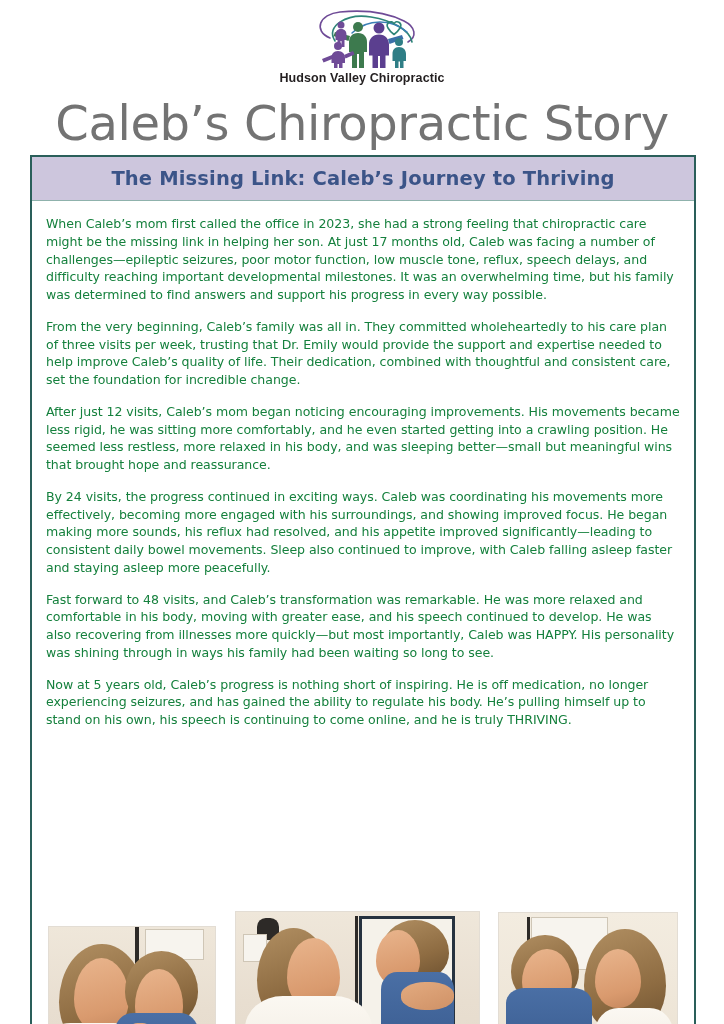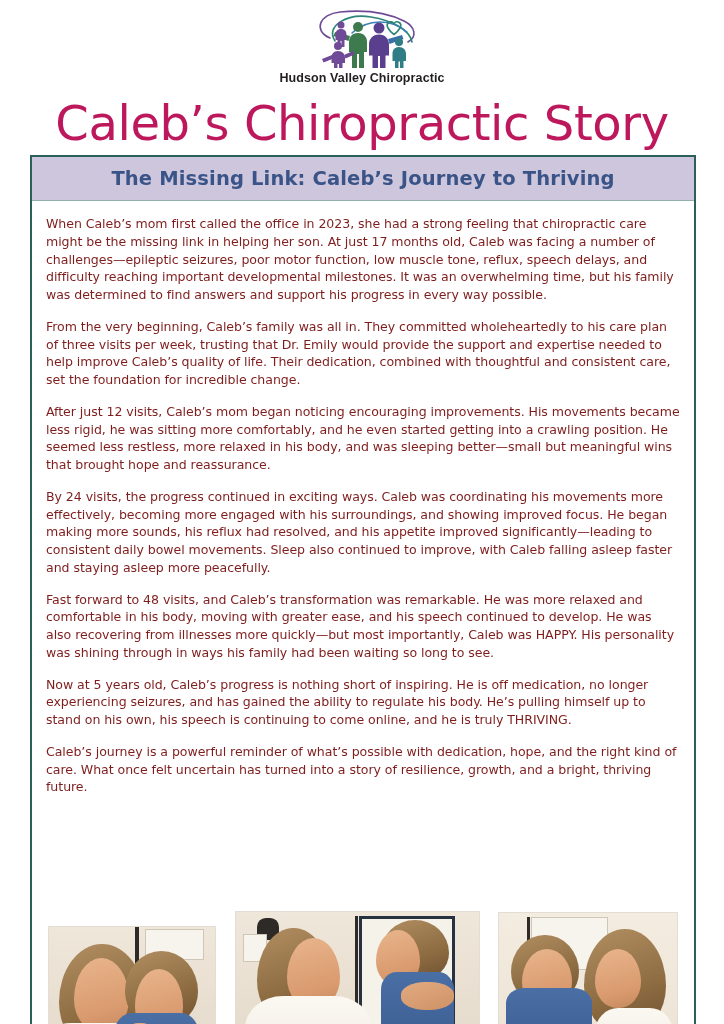--- a/index.html
+++ b/index.html
@@ -47,21 +47,21 @@
 
   
   .doc-title {
     margin: 14px 0 0 0;
     text-align: center;
     font-family: "DejaVu Sans", sans-serif;
     font-weight: 400;
     font-size: 48px;
     line-height: 1.0;
     letter-spacing: -0.4px;
-    color: #be185d;
+    color: #737373;
   }
 
   
   .content-box {
     position: absolute;
     left: 30px;
     top: 155px;
     width: 666px;
     height: 971px;
     border: 2px solid #2a5f5a;
@@ -88,21 +88,21 @@
 
   .body-area {
     padding: 14px 14px 0 14px;
   }
 
   .para {
     margin: 0 0 14px 0;
     font-family: "DejaVu Sans", sans-serif;
     font-size: 12.55px;
     line-height: 1.415;
-    color: #7f1d1d;
+    color: #15803d;
     letter-spacing: -0.05px;
     text-align: left;
   }
   .para:last-of-type { margin-bottom: 0; }
 
   
   .photo-row {
     position: absolute;
     left: 16px;
     right: 16px;
@@ -218,21 +218,20 @@
       <div class="banner-title">The Missing Link: Caleb’s Journey to Thriving</div>
     </div>
 
     <div class="body-area">
       <p class="para">When Caleb’s mom first called the office in 2023, she had a strong feeling that chiropractic care might be the missing link in helping her son. At just 17 months old, Caleb was facing a number of challenges—epileptic seizures, poor motor function, low muscle tone, reflux, speech delays, and difficulty reaching important developmental milestones. It was an overwhelming time, but his family was determined to find answers and support his progress in every way possible.</p>
       <p class="para">From the very beginning, Caleb’s family was all in. They committed wholeheartedly to his care plan of three visits per week, trusting that Dr. Emily would provide the support and expertise needed to help improve Caleb’s quality of life. Their dedication, combined with thoughtful and consistent care, set the foundation for incredible change.</p>
       <p class="para">After just 12 visits, Caleb’s mom began noticing encouraging improvements. His movements became less rigid, he was sitting more comfortably, and he even started getting into a crawling position. He seemed less restless, more relaxed in his body, and was sleeping better—small but meaningful wins that brought hope and reassurance.</p>
       <p class="para">By 24 visits, the progress continued in exciting ways. Caleb was coordinating his movements more effectively, becoming more engaged with his surroundings, and showing improved focus. He began making more sounds, his reflux had resolved, and his appetite improved significantly—leading to consistent daily bowel movements. Sleep also continued to improve, with Caleb falling asleep faster and staying asleep more peacefully.</p>
       <p class="para">Fast forward to 48 visits, and Caleb’s transformation was remarkable. He was more relaxed and comfortable in his body, moving with greater ease, and his speech continued to develop. He was also recovering from illnesses more quickly—but most importantly, Caleb was HAPPY. His personality was shining through in ways his family had been waiting so long to see.</p>
       <p class="para">Now at 5 years old, Caleb’s progress is nothing short of inspiring. He is off medication, no longer experiencing seizures, and has gained the ability to regulate his body. He’s pulling himself up to stand on his own, his speech is continuing to come online, and he is truly THRIVING.</p>
-      <p class="para">Caleb’s journey is a powerful reminder of what’s possible with dedication, hope, and the right kind of care. What once felt uncertain has turned into a story of resilience, growth, and a bright, thriving future.</p>
     </div>
 
     <div class="photo-row">
 
       <div class="photo photo-1">
         <div class="ph-bg"></div>
         <div class="ph-wallart" style="left:58%;top:1%;width:34%;height:16%;"></div>
         <div class="ph-dark" style="left:52%;top:0;width:4px;height:22%;"></div>
         <div class="ph-hair" style="left:6%;top:9%;width:52%;height:58%;"></div>
         <div class="ph-face" style="left:15%;top:17%;width:33%;height:40%;"></div>

